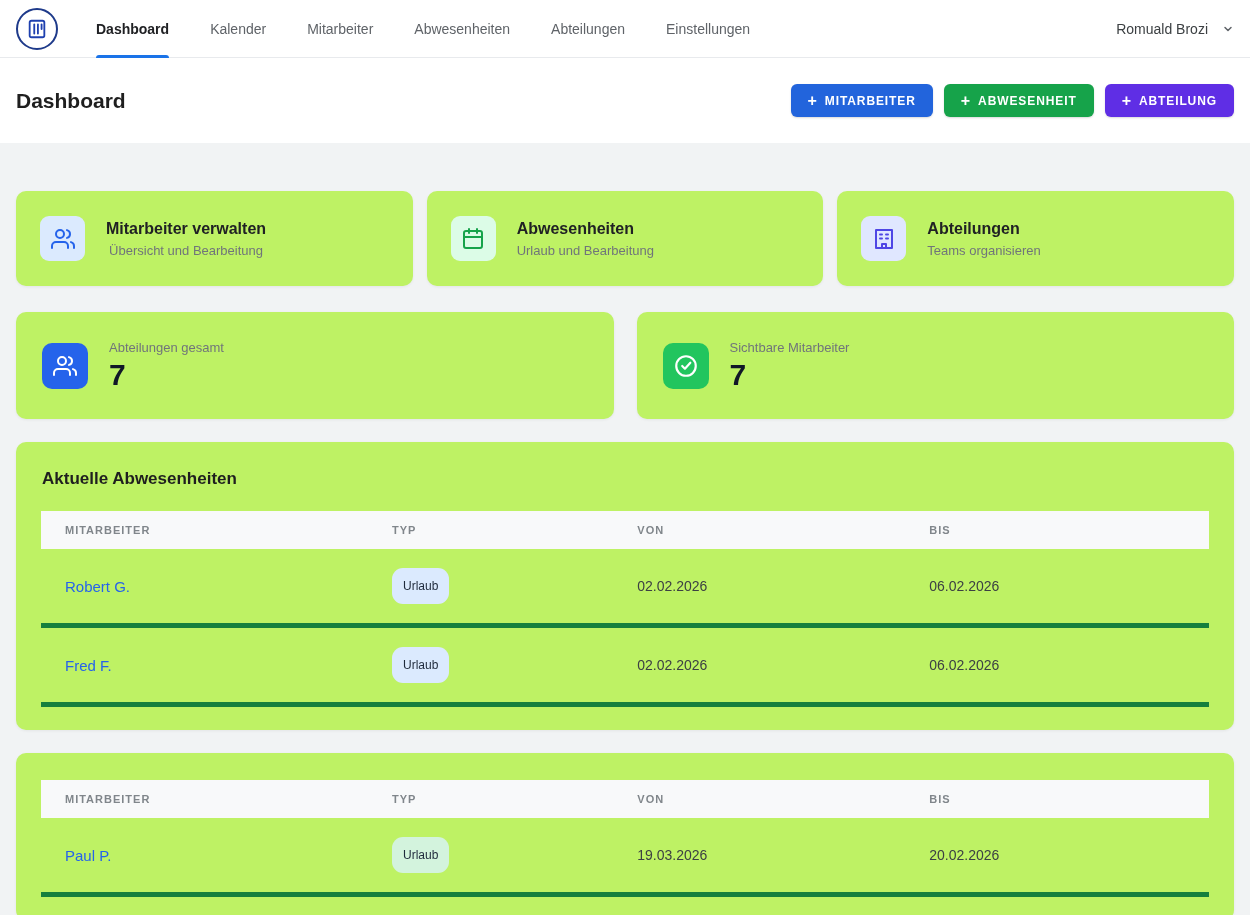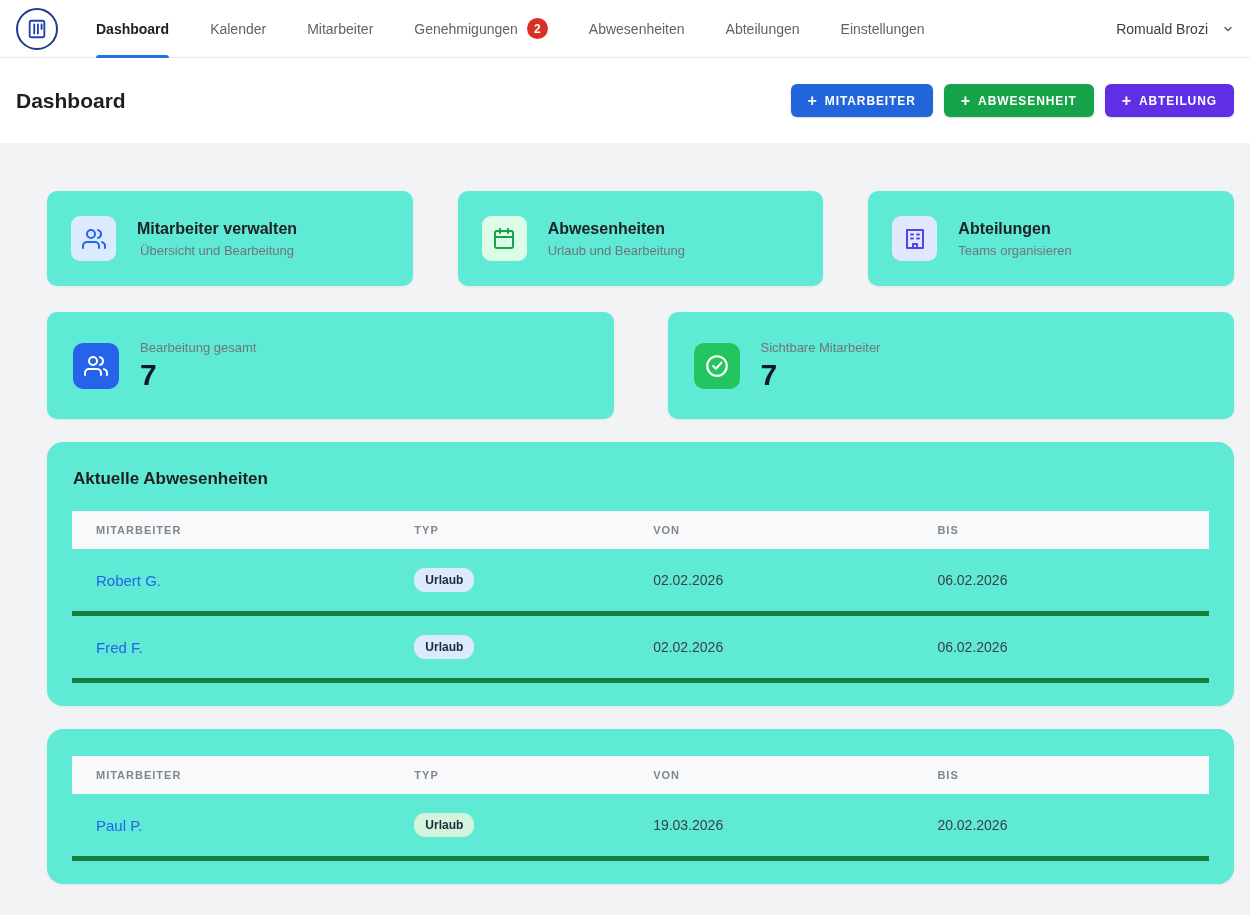--- a/index.html
+++ b/index.html
@@ -52,21 +52,21 @@
     letter-spacing:0.9px; padding:0 17px; height:33px; display:flex; align-items:center;
     gap:7px; cursor:pointer; font-family:inherit; box-shadow:0 1px 2px rgba(0,0,0,.15);
   }
   .btn .plus { font-size:16px; font-weight:bold; line-height:1; }
   .btn-blue   { background:#2264dc; }
   .btn-green  { background:#16a34a; }
   .btn-purple { background:#5f2ee5; }
 
   
   .main { padding:16px 16px 24px; }
-  .card { background:#5eead4; border-radius:10px; box-shadow:0 1px 3px rgba(0,0,0,.06);margin-left:31px; }
+  .card { background:#bef264; border-radius:10px; box-shadow:0 1px 3px rgba(0,0,0,.06); }
 
   .quick-row { display:grid; grid-template-columns:1fr 1fr 1fr; gap:14px; margin-top:32px; }
   .quick-card { display:flex; align-items:center; gap:21px; padding:25px 24px; cursor:pointer; }
   .icon-tile {
     width:45px; height:45px; border-radius:9px; flex:none;
     display:flex; align-items:center; justify-content:center;
   }
   .tile-blue   { background:#dbeafe; }
   .tile-green  { background:#dcfce7; }
   .tile-indigo { background:#e0e7ff; }
@@ -77,35 +77,35 @@
   .stat-card { display:flex; align-items:center; gap:21px; padding:28px 26px; }
   .stat-icon {
     width:46px; height:46px; border-radius:10px; flex:none;
     display:flex; align-items:center; justify-content:center;
   }
   .stat-blue  { background:#2563eb; }
   .stat-green { background:#22c55e; }
   .stat-label { font-size:13px; color:#70757a; margin-bottom:3px; }
   .stat-value { font-size:30px; font-weight:bold; color:#111827; line-height:1.1; }
 
-  .table-card { margin-top:23px; padding:27px 25px 23px;border-radius:16px; }
+  .table-card { margin-top:23px; padding:27px 25px 23px; }
   .table-title { font-size:17px; font-weight:bold; color:#1f1f1f; margin-bottom:22px; padding-left:1px; }
   table { width:100%; border-collapse:collapse; }
   thead th {
     background:#f8f9fa; text-align:left; font-size:11px; font-weight:bold;
     color:#80868b; letter-spacing:1px; padding:13px 24px; text-transform:uppercase;
   }
   tbody td {
     padding:19px 24px; border-bottom:5px solid #15803d;
     font-size:14px; color:#3c4043; height:57px;
   }
   .link { color:#2563eb; font-size:15px; cursor:pointer; text-decoration:none; }
   .pill {
-    display:inline-block; padding:5px 11px; border-radius:11px;
-    font-size:12px; font-weight:bold; color:#1e293b;text-align:right;
+    display:inline-block; padding:11px 11px; border-radius:11px;
+    font-size:12px; font-weight:normal; color:#1e293b;text-align:right;
   }
   .pill-blue  { background:#dbeafe; }
   .pill-green { background:#d3f3dd; }
 </style>
 </head>
 <body>
 
 <div class="topbar">
   <div class="logo">
     <svg width="22" height="22" viewBox="0 0 24 24" fill="none" stroke="#1e40af" stroke-width="2" stroke-linecap="round">
@@ -118,24 +118,20 @@
 
   <div class="nav">
     <div class="nav-item active">
       <span>Dashboard</span>
     </div>
     <div class="nav-item">
       <span>Kalender</span>
     </div>
     <div class="nav-item">
       <span>Mitarbeiter</span>
-    </div>
-    <div class="nav-item">
-      <span>Genehmigungen</span>
-      <span class="nav-badge">2</span>
     </div>
     <div class="nav-item">
       <span>Abwesenheiten</span>
     </div>
     <div class="nav-item">
       <span>Abteilungen</span>
     </div>
     <div class="nav-item">
       <span>Einstellungen</span>
     </div>
@@ -222,21 +218,21 @@
     <div class="card stat-card">
       <div class="stat-icon stat-blue">
         <svg width="24" height="24" viewBox="0 0 24 24" fill="none" stroke="#ffffff" stroke-width="2" stroke-linecap="round" stroke-linejoin="round">
           <path d="M17 21v-2a4 4 0 0 0-4-4H5a4 4 0 0 0-4 4v2"></path>
             <circle cx="9" cy="7" r="4"></circle>
           <path d="M23 21v-2a4 4 0 0 0-3-3.87"></path>
             <path d="M16 3.13a4 4 0 0 1 0 7.75"></path>
         </svg>
       </div>
       <div>
-        <div class="stat-label">Bearbeitung gesamt</div>
+        <div class="stat-label">Abteilungen gesamt</div>
         <div class="stat-value">7</div>
       </div>
     </div>
 
     <div class="card stat-card">
       <div class="stat-icon stat-green">
         <svg width="26" height="26" viewBox="0 0 24 24" fill="none" stroke="#ffffff" stroke-width="2" stroke-linecap="round" stroke-linejoin="round">
           <circle cx="12" cy="12" r="9"></circle>
             <path d="M8.5 12l2.5 2.5 5-5.5"></path>
         </svg>

